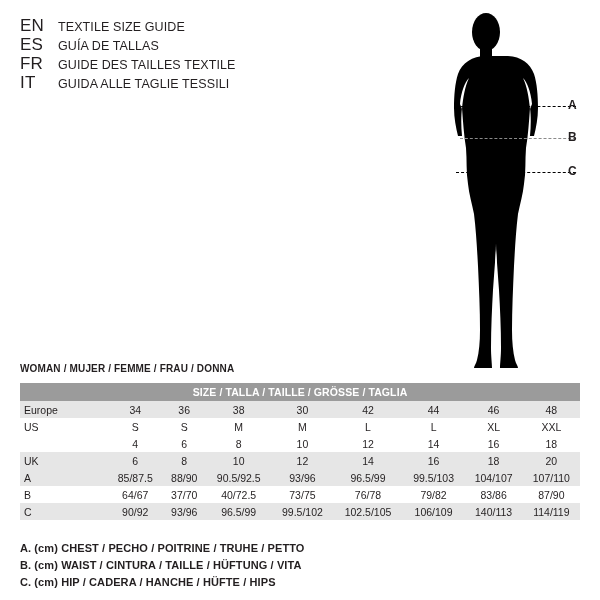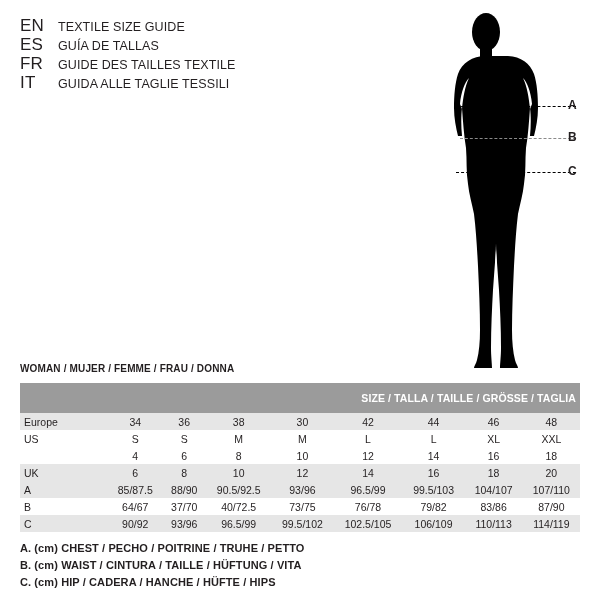--- a/index.html
+++ b/index.html
@@ -77,24 +77,24 @@
     white-space: nowrap;
   }
   table.size-table .rowhead {
     text-align: left;
     width: 88px;
   }
   tr.head-row td {
     background: #9b9b9b;
     color: #ffffff;
     font-weight: 700;
-    text-align: right;
+    text-align: center;
     font-size: 10.5px;
     letter-spacing: .1px;
-    height: 30px;
+    height: 18px;
     margin-top: 19px;
   }
   tr.shade td { background: #e6e6e6; }
   tr.plain td { background: #ffffff; }
 
   
   .notes {
     position: absolute;
     left: 20px; top: 540px;
     width: 560px;
@@ -265,21 +265,21 @@
         <td>87/90</td>
       </tr>
       <tr class="shade">
         <td class="rowhead">C</td>
         <td>90/92</td>
         <td>93/96</td>
         <td>96.5/99</td>
         <td>99.5/102</td>
         <td>102.5/105</td>
         <td>106/109</td>
-        <td>110/113</td>
+        <td>140/113</td>
         <td>114/119</td>
       </tr>
     </tbody>
   </table>
 
   <div class="notes">
     <div class="note">A. (cm) CHEST / PECHO / POITRINE / TRUHE / PETTO</div>
     <div class="note">B. (cm) WAIST / CINTURA / TAILLE / HÜFTUNG / VITA</div>
     <div class="note">C. (cm) HIP / CADERA / HANCHE / HÜFTE / HIPS</div>
   </div>

